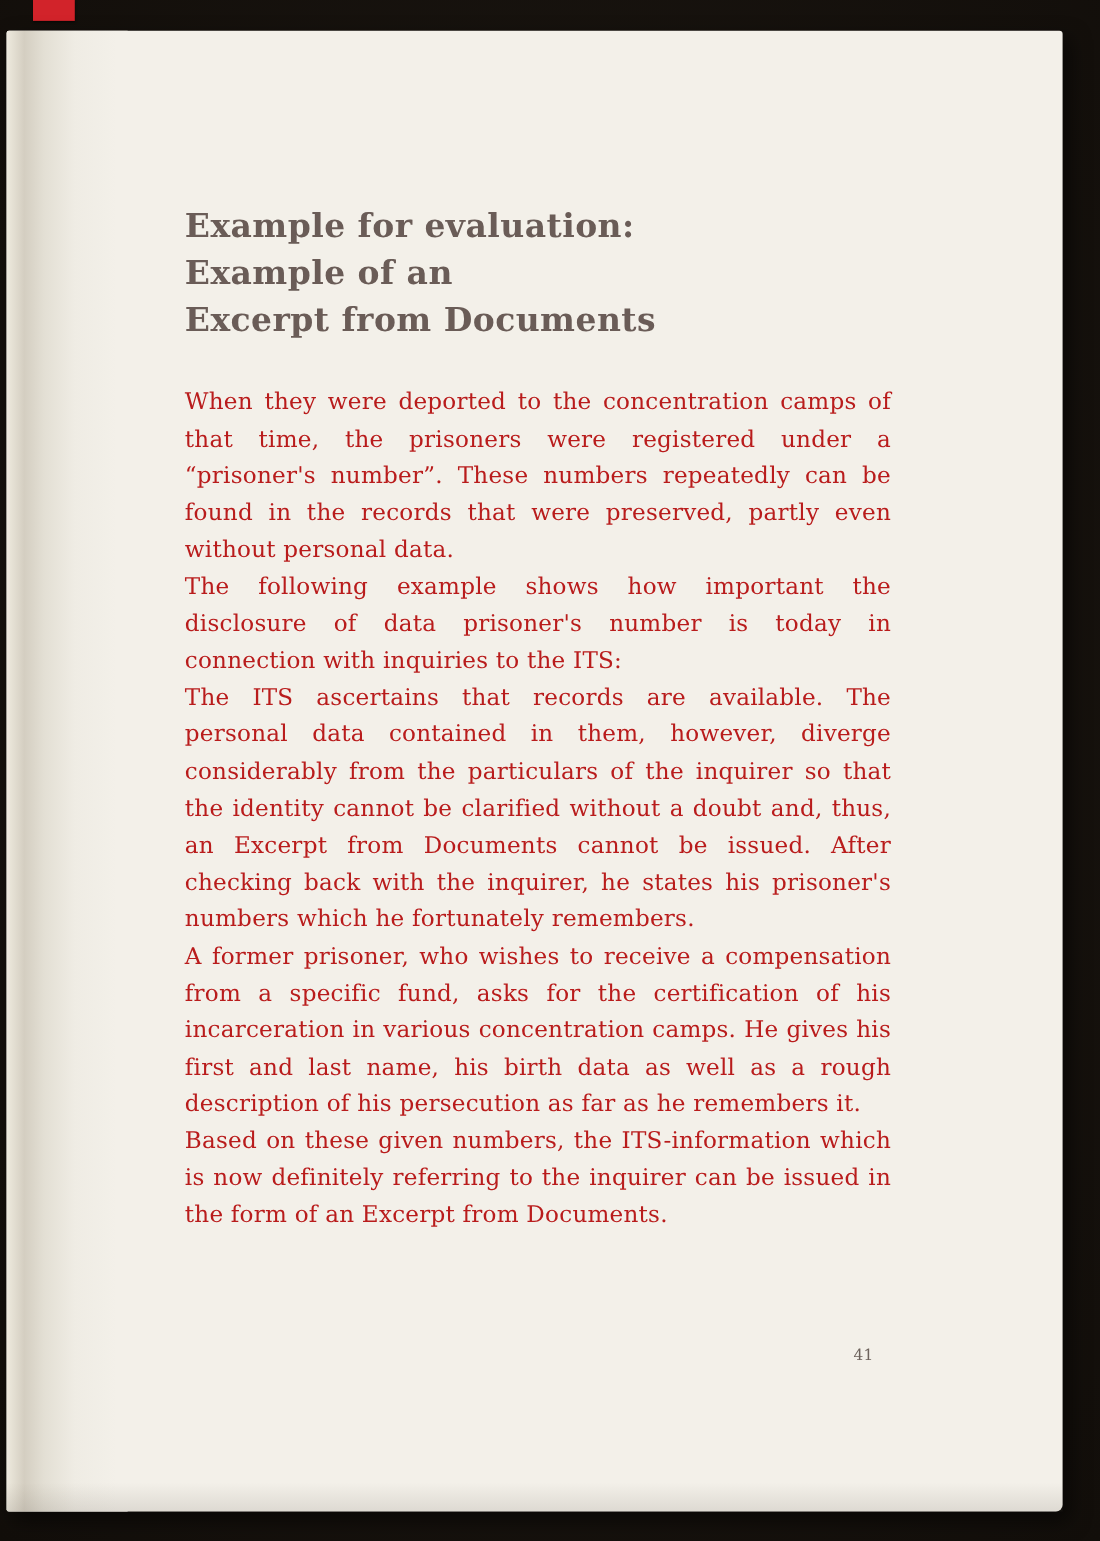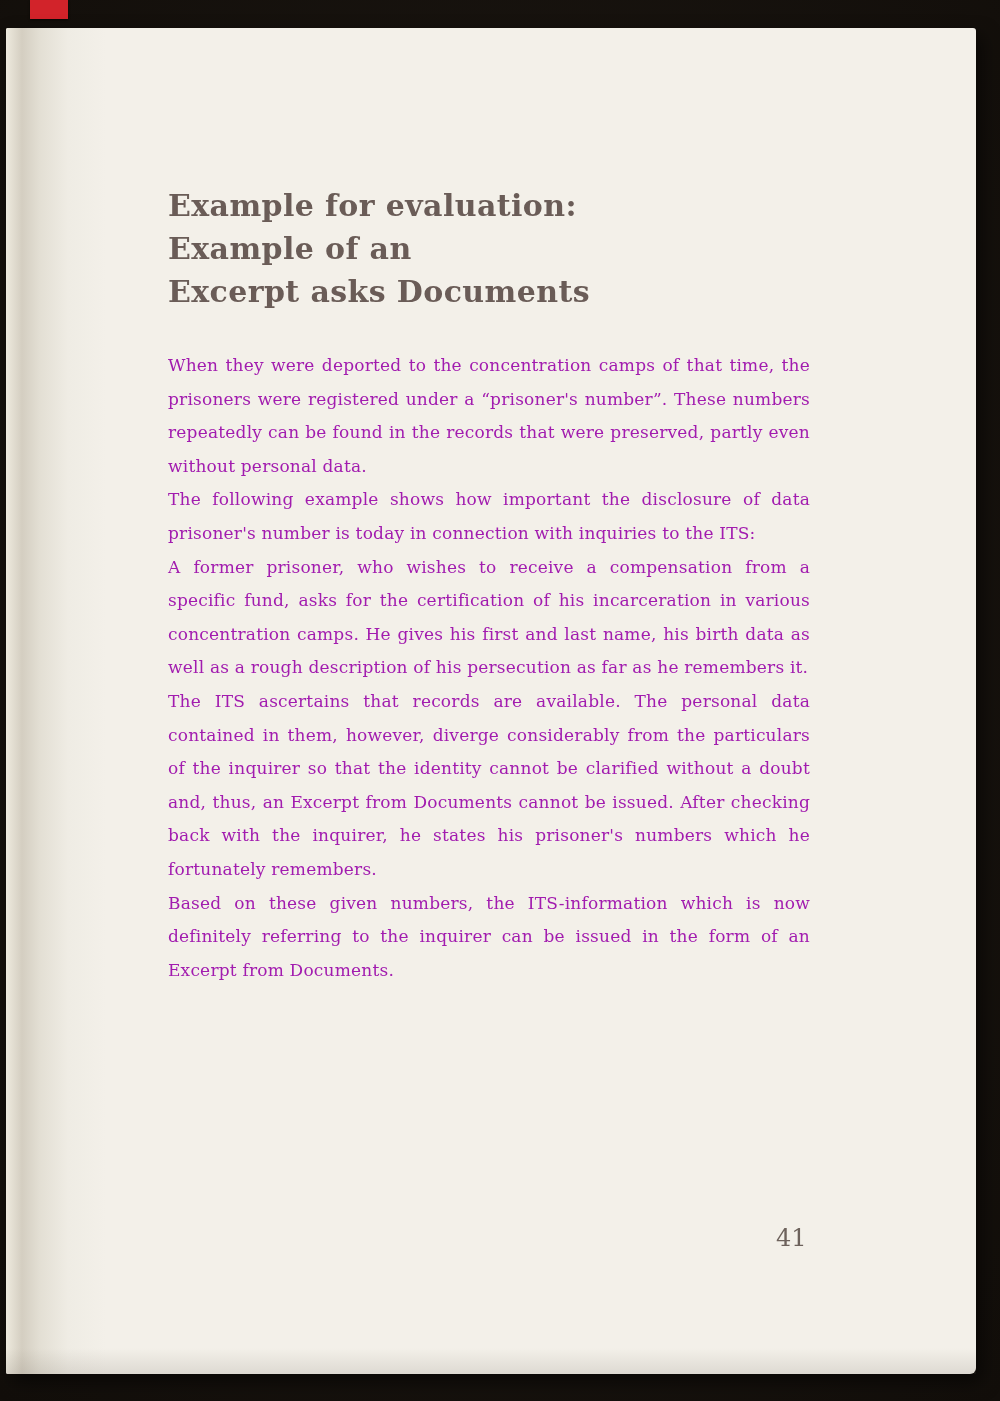--- a/index.html
+++ b/index.html
@@ -26,21 +26,20 @@
   }
   .page {
     position: absolute;
     left: 6px;
     top: 28px;
     width: 960px;
     height: 1346px;
     background: #f3f0e9;
     border-radius: 2px 3px 6px 2px;
     box-shadow: 6px 8px 18px rgba(0,0,0,0.55);
-    padding-left: 10px;
   }
   
   .page-edge {
     position: absolute;
     left: 0;
     top: 0;
     bottom: 0;
     width: 110px;
     background: linear-gradient(90deg,
       #eeeade 0px,
@@ -71,58 +70,58 @@
     margin: 0 0 36px 0;
     font-size: 30px;
     font-weight: bold;
     line-height: 43px;
     letter-spacing: 0.4px;
     color: #6a5c57;
   }
   .heading span { display: block; }
   .body-text p {
     margin: 0;
-    font-size: 17px;
+    font-size: 21px;
     line-height: 33.6px;
     text-align: justify;
     letter-spacing: 0.2px;
-    color: #a21caf;
+    color: #b91c1c;
   }
   .page-number {
     position: absolute;
     left: 770px;
     top: 1196px;
-    font-size: 24px;
+    font-size: 14px;
     color: #6d625c;
     text-align: center;
   }
 </style>
 </head>
 <body>
 
 <div class="scene">
 
   <div class="ribbon"></div>
 
   <div class="page">
     <div class="page-edge"></div>
     <div class="page-bottom"></div>
 
     <div class="content">
       <h1 class="heading">
         <span>Example for evaluation:</span>
         <span>Example of an</span>
-        <span>Excerpt asks Documents</span>
+        <span>Excerpt from Documents</span>
       </h1>
 
       <div class="body-text">
         <p>When they were deported to the concentration camps of that time, the prisoners were registered under a “prisoner's number”. These numbers repeatedly can be found in the records that were preserved, partly even without personal data.</p>
         <p>The following example shows how important the disclosure of data prisoner's number is today in connection with inquiries to the ITS:</p>
+        <p>The ITS ascertains that records are available. The personal data contained in them, however, diverge considerably from the particulars of the inquirer so that the identity cannot be clarified without a doubt and, thus, an Excerpt from Documents cannot be issued. After checking back with the inquirer, he states his prisoner's numbers which he fortunately remembers.</p>
         <p>A former prisoner, who wishes to receive a compensation from a specific fund, asks for the certification of his incarceration in various concentration camps. He gives his first and last name, his birth data as well as a rough description of his persecution as far as he remembers it.</p>
-        <p>The ITS ascertains that records are available. The personal data contained in them, however, diverge considerably from the particulars of the inquirer so that the identity cannot be clarified without a doubt and, thus, an Excerpt from Documents cannot be issued. After checking back with the inquirer, he states his prisoner's numbers which he fortunately remembers.</p>
         <p>Based on these given numbers, the ITS-information which is now definitely referring to the inquirer can be issued in the form of an Excerpt from Documents.</p>
       </div>
     </div>
 
     <div class="page-number">41</div>
   </div>
 
 </div>
 
 </body></html>

